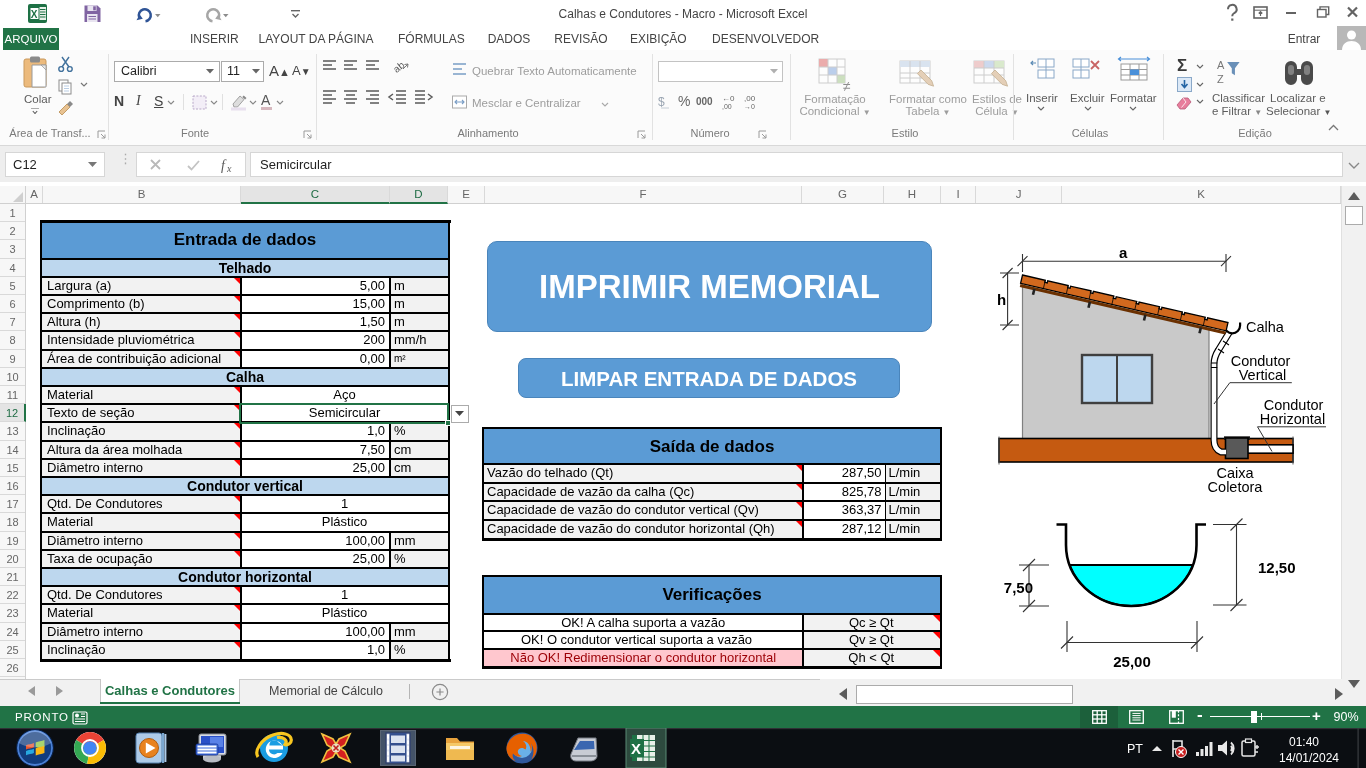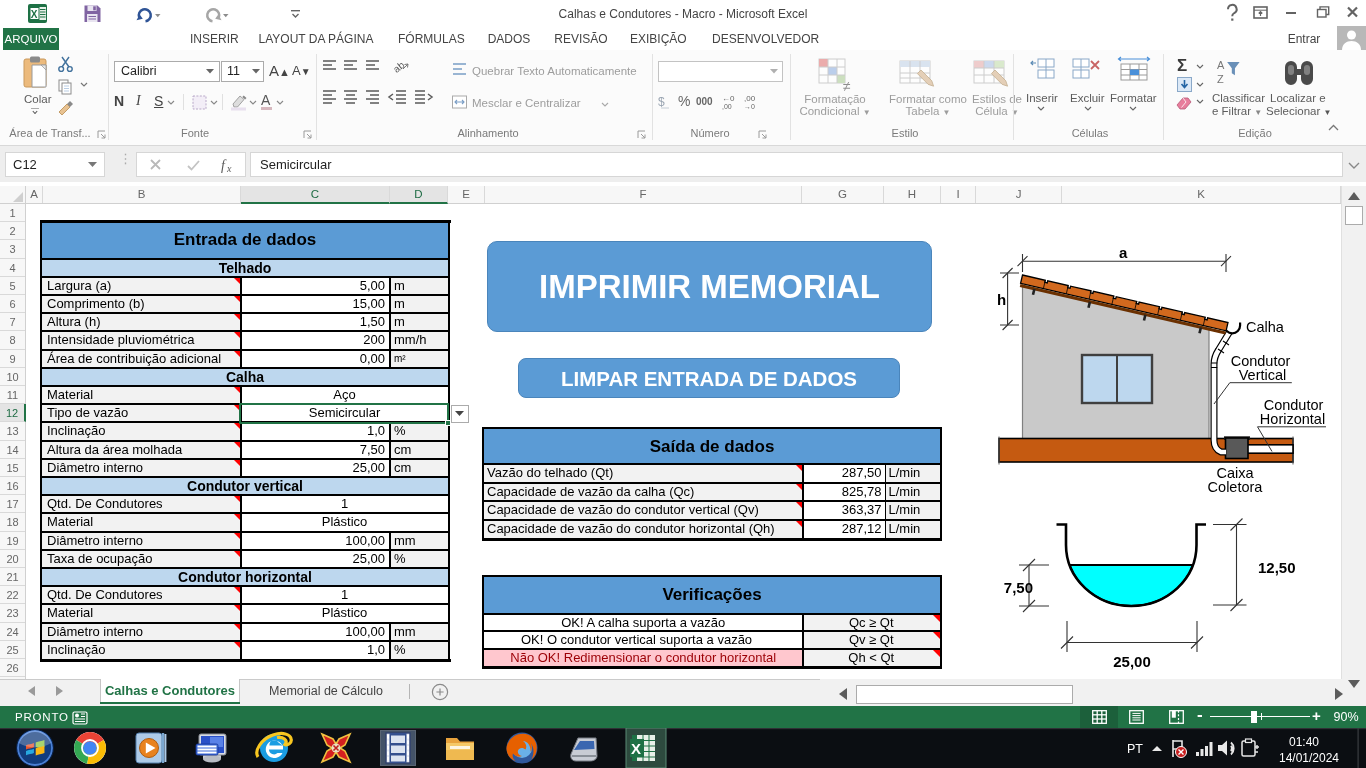--- a/index.html
+++ b/index.html
@@ -492,21 +492,21 @@
 <div class="tcell" style="left:390.0px;top:313.2px;width:58.0px;height:18.2px;line-height:18.2px;background:#F2F2F2;text-align:left;font-size:13px;color:#000;padding-left:4px;">m</div>
 <div class="tcell" style="left:42.0px;top:331.4px;width:199.0px;height:18.2px;line-height:18.2px;background:#F2F2F2;text-align:left;font-size:13px;color:#000;padding-left:5px;">Intensidade pluviométrica</div>
 <div class="tcell" style="left:241.0px;top:331.4px;width:149.0px;height:18.2px;line-height:18.2px;background:#fff;text-align:right;font-size:13px;color:#000;padding-right:5px;">200</div>
 <div class="tcell" style="left:390.0px;top:331.4px;width:58.0px;height:18.2px;line-height:18.2px;background:#F2F2F2;text-align:left;font-size:13px;color:#000;padding-left:4px;">mm/h</div>
 <div class="tcell" style="left:42.0px;top:349.6px;width:199.0px;height:18.2px;line-height:18.2px;background:#F2F2F2;text-align:left;font-size:13px;color:#000;padding-left:5px;">Área de contribuição adicional</div>
 <div class="tcell" style="left:241.0px;top:349.6px;width:149.0px;height:18.2px;line-height:18.2px;background:#fff;text-align:right;font-size:13px;color:#000;padding-right:5px;">0,00</div>
 <div class="tcell" style="left:390.0px;top:349.6px;width:58.0px;height:18.2px;line-height:18.2px;background:#F2F2F2;text-align:left;font-size:10px;color:#000;padding-left:4px;">m²</div>
 <div class="tcell" style="left:42.0px;top:367.8px;width:406.0px;height:18.2px;line-height:18.2px;background:#BDD7EE;text-align:center;font-size:14px;color:#000;font-weight:bold;">Calha</div>
 <div class="tcell" style="left:42.0px;top:386.0px;width:199.0px;height:18.2px;line-height:18.2px;background:#F2F2F2;text-align:left;font-size:13px;color:#000;padding-left:5px;">Material</div>
 <div class="tcell" style="left:241.0px;top:386.0px;width:207.0px;height:18.2px;line-height:18.2px;background:#fff;text-align:center;font-size:13px;color:#000;">Aço</div>
-<div class="tcell" style="left:42.0px;top:404.2px;width:199.0px;height:18.2px;line-height:18.2px;background:#F2F2F2;text-align:left;font-size:13px;color:#000;padding-left:5px;">Tipo de vazão</div>
+<div class="tcell" style="left:42.0px;top:404.2px;width:199.0px;height:18.2px;line-height:18.2px;background:#F2F2F2;text-align:left;font-size:13px;color:#000;padding-left:5px;">Texto de seção</div>
 <div class="tcell" style="left:241.0px;top:404.2px;width:207.0px;height:18.2px;line-height:18.2px;background:#fff;text-align:center;font-size:13px;color:#000;">Semicircular</div>
 <div class="tcell" style="left:42.0px;top:422.4px;width:199.0px;height:18.2px;line-height:18.2px;background:#F2F2F2;text-align:left;font-size:13px;color:#000;padding-left:5px;">Inclinação</div>
 <div class="tcell" style="left:241.0px;top:422.4px;width:149.0px;height:18.2px;line-height:18.2px;background:#fff;text-align:right;font-size:13px;color:#000;padding-right:5px;">1,0</div>
 <div class="tcell" style="left:390.0px;top:422.4px;width:58.0px;height:18.2px;line-height:18.2px;background:#F2F2F2;text-align:left;font-size:13px;color:#000;padding-left:4px;">%</div>
 <div class="tcell" style="left:42.0px;top:440.6px;width:199.0px;height:18.2px;line-height:18.2px;background:#F2F2F2;text-align:left;font-size:13px;color:#000;padding-left:5px;">Altura da área molhada</div>
 <div class="tcell" style="left:241.0px;top:440.6px;width:149.0px;height:18.2px;line-height:18.2px;background:#fff;text-align:right;font-size:13px;color:#000;padding-right:5px;">7,50</div>
 <div class="tcell" style="left:390.0px;top:440.6px;width:58.0px;height:18.2px;line-height:18.2px;background:#F2F2F2;text-align:left;font-size:13px;color:#000;padding-left:4px;">cm</div>
 <div class="tcell" style="left:42.0px;top:458.8px;width:199.0px;height:18.2px;line-height:18.2px;background:#F2F2F2;text-align:left;font-size:13px;color:#000;padding-left:5px;">Diâmetro interno</div>
 <div class="tcell" style="left:241.0px;top:458.8px;width:149.0px;height:18.2px;line-height:18.2px;background:#fff;text-align:right;font-size:13px;color:#000;padding-right:5px;">25,00</div>
 <div class="tcell" style="left:390.0px;top:458.8px;width:58.0px;height:18.2px;line-height:18.2px;background:#F2F2F2;text-align:left;font-size:13px;color:#000;padding-left:4px;">cm</div>

